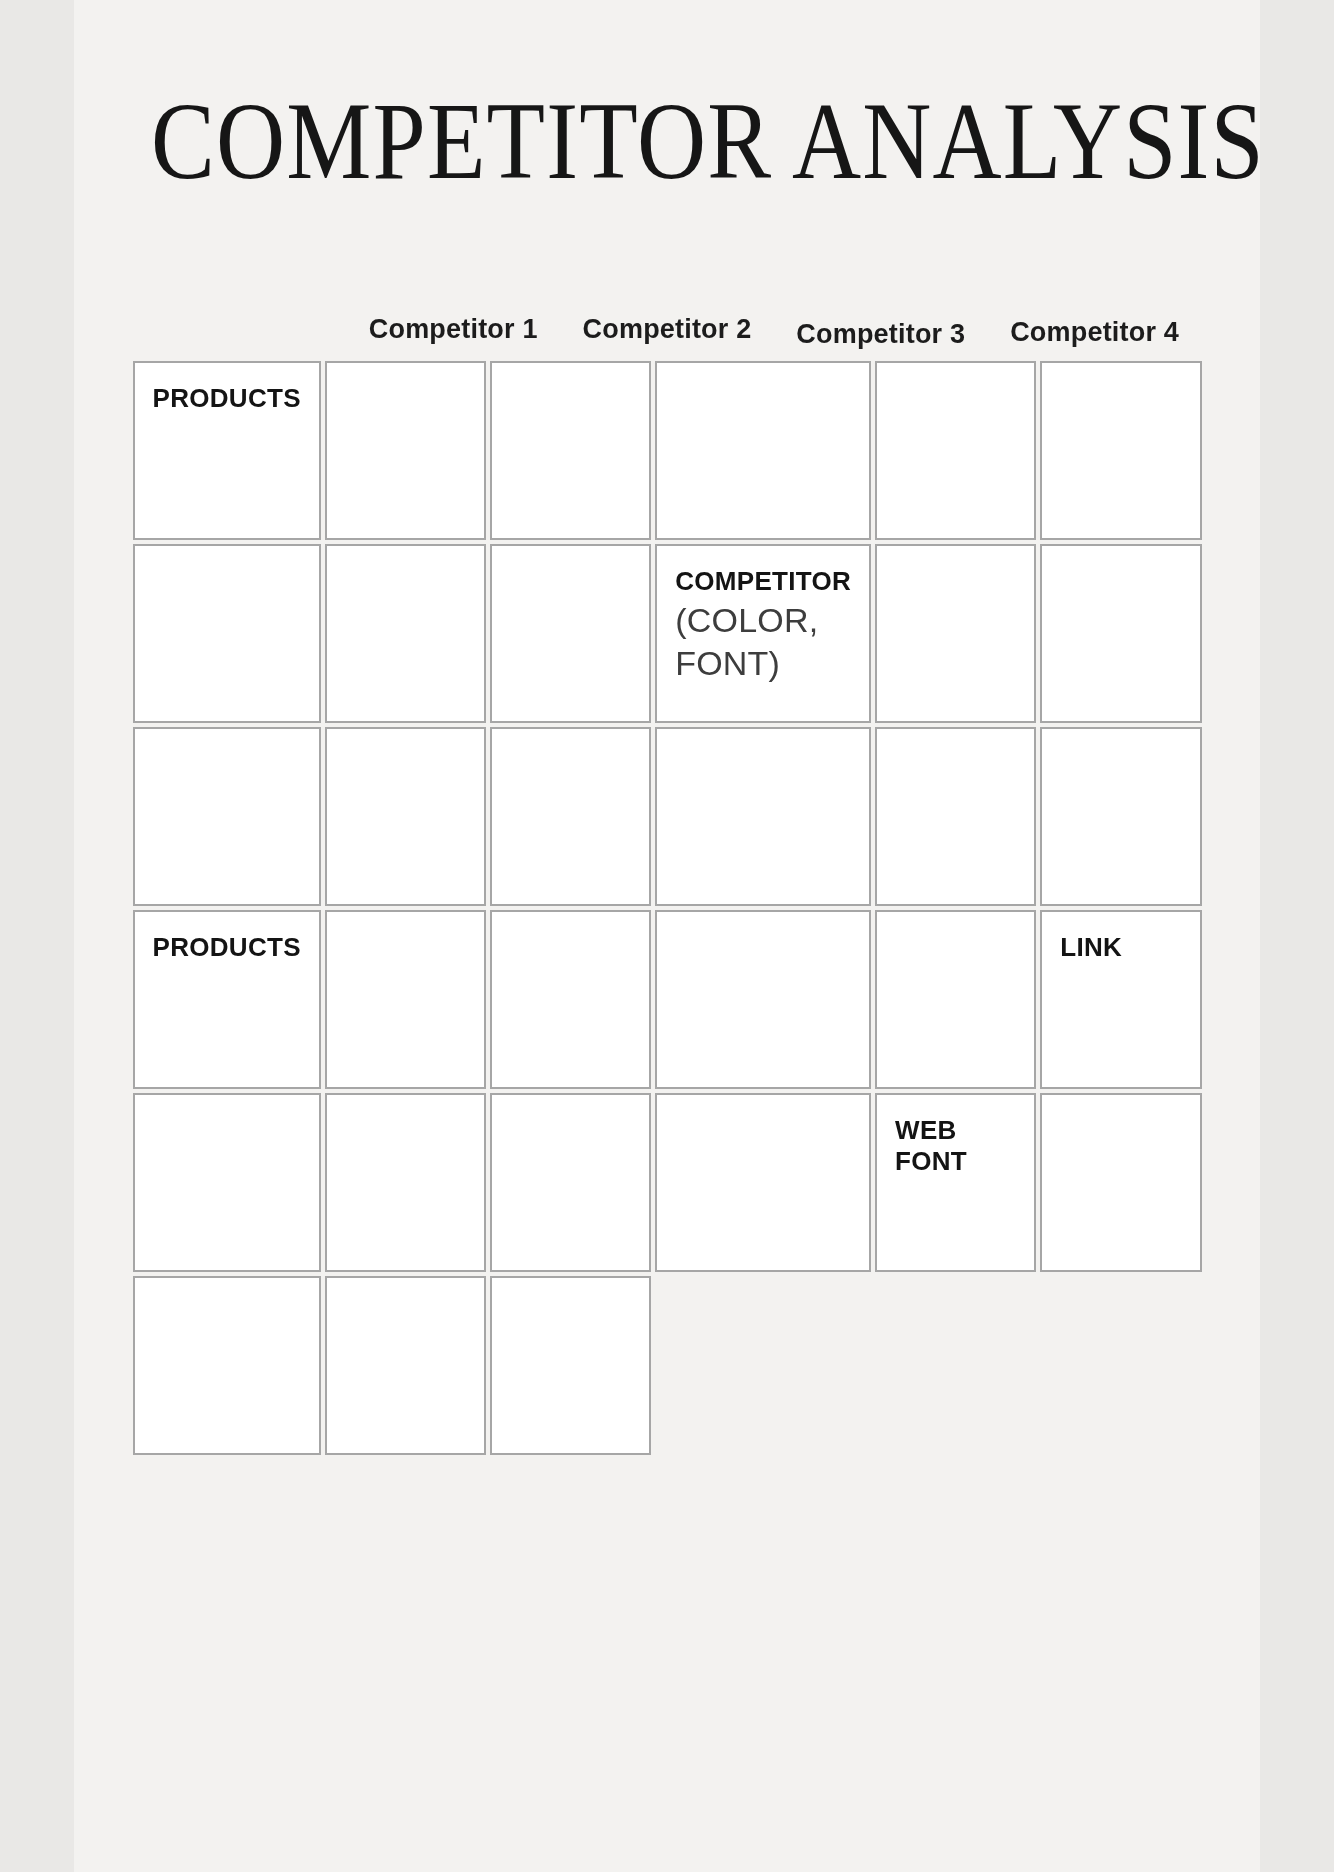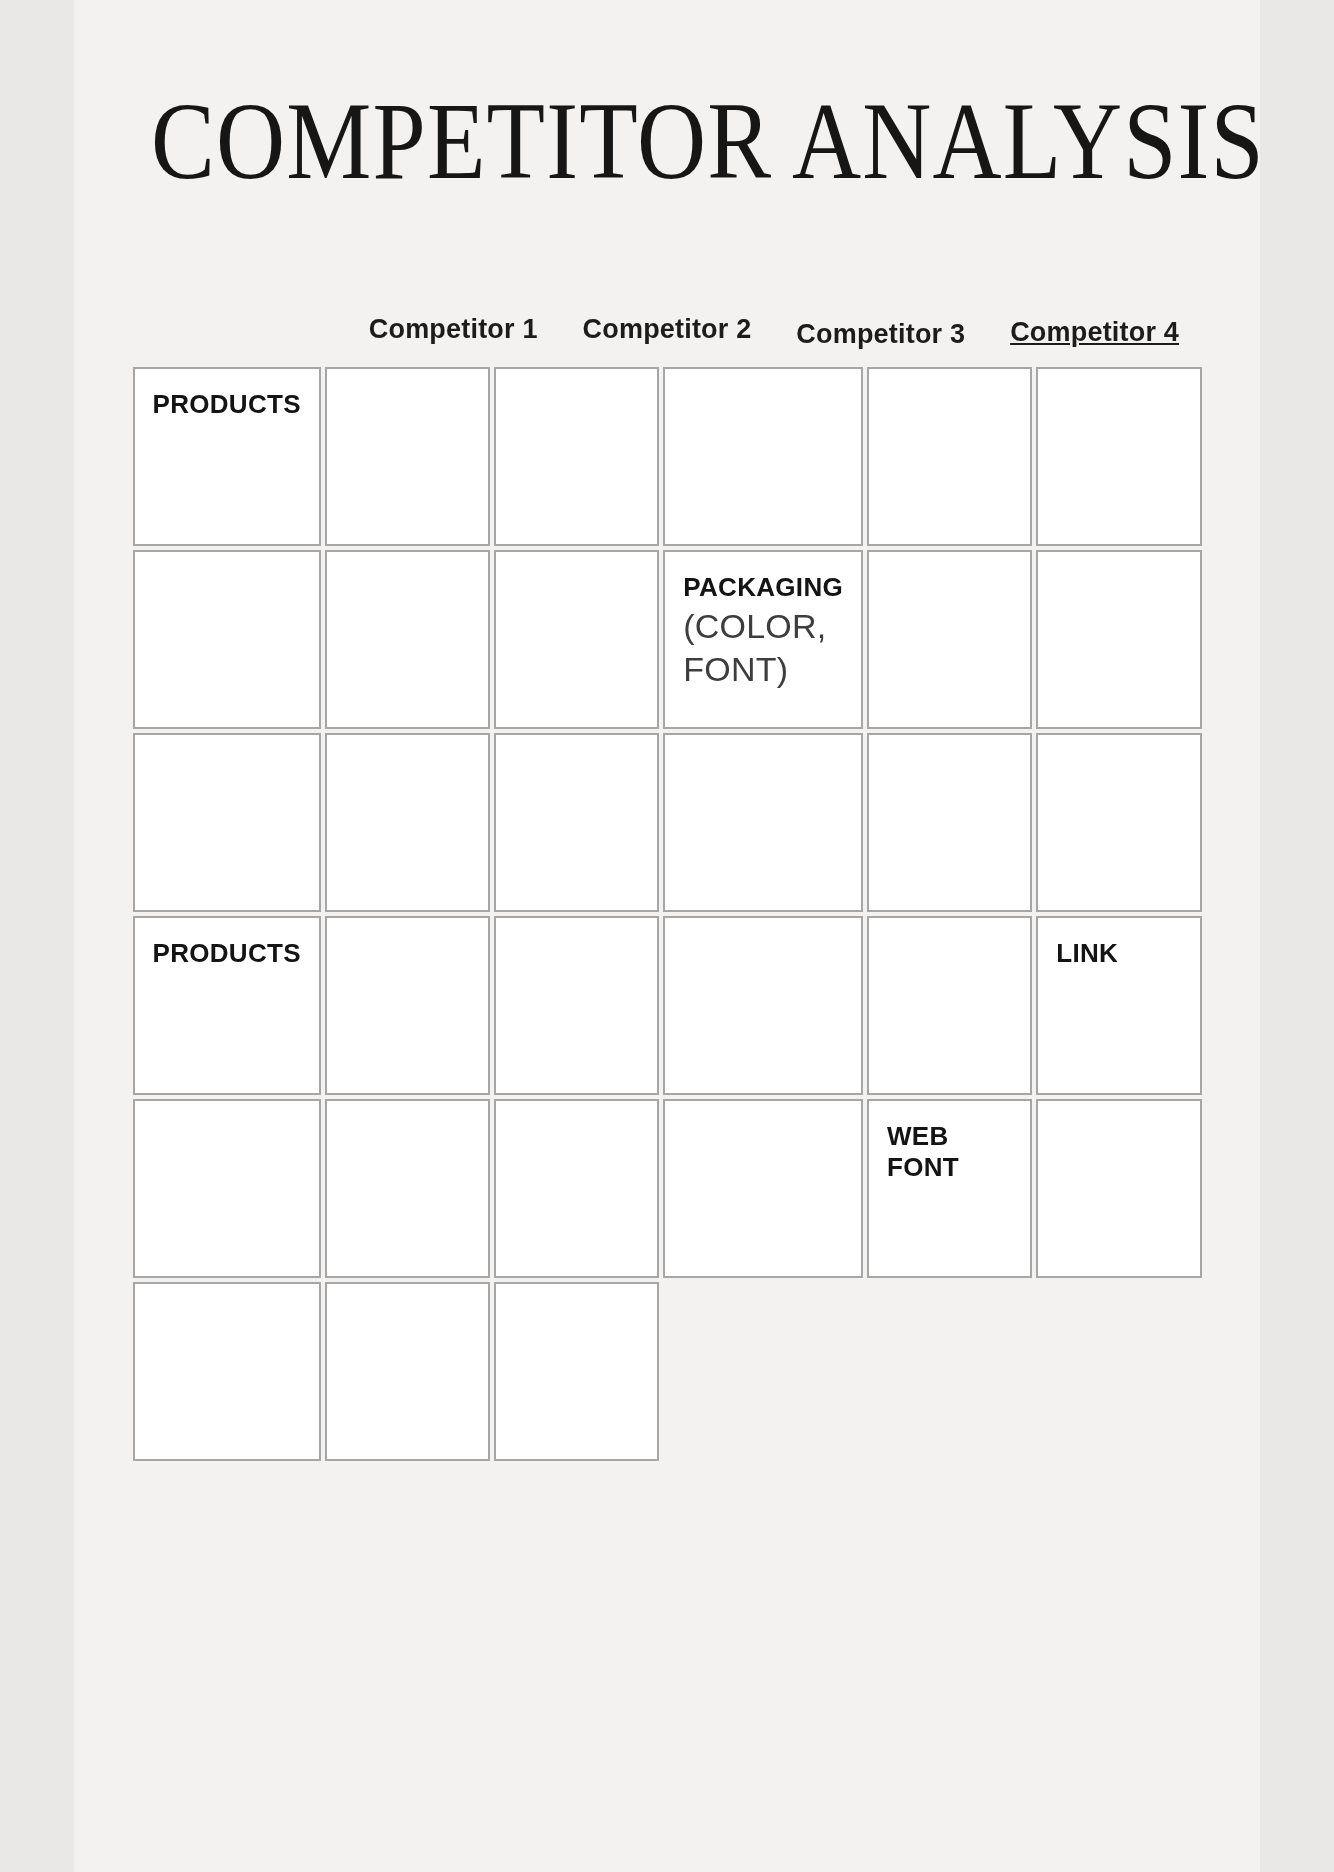--- a/index.html
+++ b/index.html
@@ -37,32 +37,32 @@
   
   .sheet {
     width: 1069px;
     margin: 0 auto;
   }
 
   .header-row {
     display: grid;
     grid-template-columns: repeat(5, 1fr);
     margin-top: 118px;
-    margin-bottom: 22px;
+    margin-bottom: 16px;
   }
 
   .col-header {
     text-align: center;
     font-weight: 700;
     font-size: 27px;
     letter-spacing: 0.2px;
     color: #1c1c1c;
   }
   .col-header.offset-3 { transform: translateY(5px); }
-  .col-header.offset-4 { transform: translateY(3px); text-decoration: underline; }
+  .col-header.offset-4 { transform: translateY(3px); }
 
   .grid {
     display: grid;
     grid-template-columns: repeat(6, 1fr);
     grid-auto-rows: 179px;
     gap: 4px;
   }
 
   .cell {
     background: #ffffff;
@@ -117,21 +117,21 @@
       <div class="cell"></div>
       <div class="cell"></div>
       <div class="cell"></div>
 
       <div class="cell"></div>
       <div class="cell"></div>
       <div class="cell"></div>
       <div class="cell"></div>
 
       <div class="cell label-cell">
-        <div class="row-label">PACKAGING</div>
+        <div class="row-label">COMPETITOR</div>
         <div class="row-sublabel">(COLOR, FONT)</div>
       </div>
       <div class="cell"></div>
       <div class="cell"></div>
       <div class="cell"></div>
       <div class="cell"></div>
 
       <div class="cell"></div>
       <div class="cell"></div>
       <div class="cell"></div>

